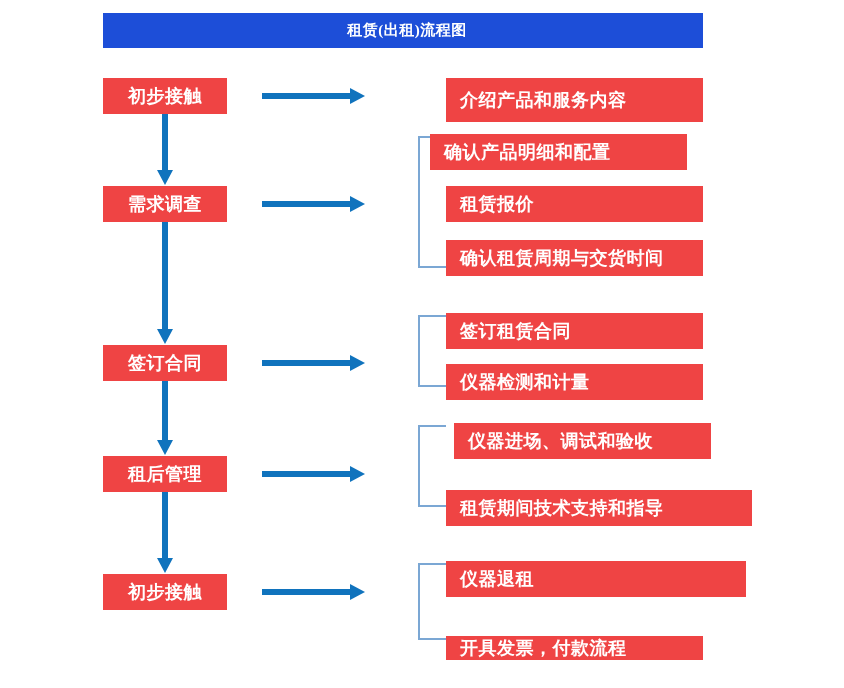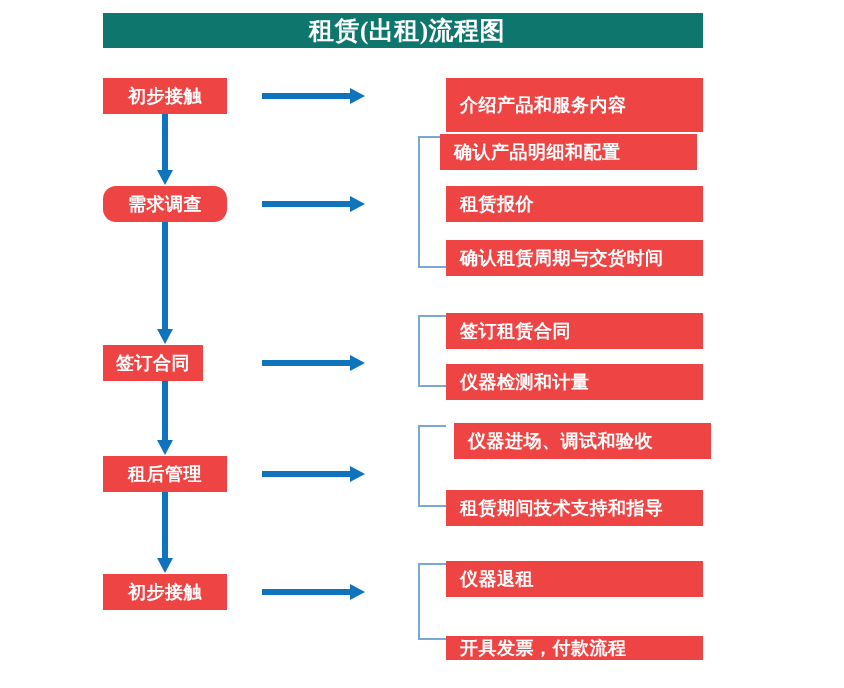--- a/index.html
+++ b/index.html
@@ -26,22 +26,22 @@
     color: #ffffff;
     font-weight: bold;
     display: flex;
     align-items: center;
     box-sizing: border-box;
     letter-spacing: 0.5px;
     line-height: 1;
   }
   .title-box {
     justify-content: center;
-    font-size: 25px;
-    background: #0f766e;
+    font-size: 15px;
+    background: #1d4ed8;
     padding-left: 8px;
   }
   .stage-box {
     justify-content: center;
     font-size: 18px;
   }
   .detail-box {
     justify-content: flex-start;
     padding-left: 14px;
     font-size: 18px;
@@ -64,23 +64,23 @@
 </style>
 </head>
 <body>
 
 <div id="canvas">
 
   <div class="box title-box" style="left:103px; top:13px; width:600px; height:35px;">租赁(出租)流程图</div>
 
   <div class="box stage-box" style="left:103px; top:78px; width:124px; height:36px;">初步接触</div>
 
-  <div class="box stage-box" style="left:103px; top:186px; width:124px; height:36px;border-radius:13px;">需求调查</div>
+  <div class="box stage-box" style="left:103px; top:186px; width:124px; height:36px;">需求调查</div>
 
-  <div class="box stage-box" style="left:103px; top:345px; width:100px; height:36px;">签订合同</div>
+  <div class="box stage-box" style="left:103px; top:345px; width:124px; height:36px;">签订合同</div>
 
   <div class="box stage-box" style="left:103px; top:456px; width:124px; height:36px;">租后管理</div>
 
   <div class="box stage-box" style="left:103px; top:574px; width:124px; height:36px;">初步接触</div>
 
   <div class="v-arrow" style="left:154px; top:114px; height:72px;">
     <svg width="22" height="72" viewBox="0 0 22 72">
       <rect x="8" y="0" width="6" height="58" fill="#1073bd"></rect>
       <polygon points="3,56 19,56 11,71" fill="#1073bd"></polygon>
     </svg>
@@ -135,29 +135,29 @@
     </svg>
   </div>
 
   <div class="h-arrow" style="left:262px; top:581px; width:104px;">
     <svg width="104" height="22" viewBox="0 0 104 22">
       <rect x="0" y="8" width="90" height="6" fill="#1073bd"></rect>
       <polygon points="88,3 88,19 103,11" fill="#1073bd"></polygon>
     </svg>
   </div>
 
-  <div class="box detail-box" style="left:446px; top:78px; width:257px; height:54px;">介绍产品和服务内容</div>
+  <div class="box detail-box" style="left:446px; top:78px; width:257px; height:44px;">介绍产品和服务内容</div>
 
   <div class="bracket" style="left:416px; top:136px; width:32px; height:132px;">
     <svg width="32" height="132" viewBox="0 0 32 132">
       <path d="M30 1 L3 1 L3 131 L30 131" fill="none" stroke="#7ba7d4" stroke-width="2"></path>
     </svg>
   </div>
 
-  <div class="box detail-box" style="left:440px; top:134px; width:257px; height:36px;">确认产品明细和配置</div>
+  <div class="box detail-box" style="left:430px; top:134px; width:257px; height:36px;">确认产品明细和配置</div>
 
   <div class="box detail-box" style="left:446px; top:240px; width:257px; height:36px;">确认租赁周期与交货时间</div>
 
   <div class="box detail-box" style="left:446px; top:186px; width:257px; height:36px;">租赁报价</div>
 
   <div class="bracket" style="left:416px; top:315px; width:32px; height:72px;">
     <svg width="32" height="72" viewBox="0 0 32 72">
       <path d="M30 1 L3 1 L3 71 L30 71" fill="none" stroke="#7ba7d4" stroke-width="2"></path>
     </svg>
   </div>
@@ -167,25 +167,25 @@
   <div class="box detail-box" style="left:446px; top:364px; width:257px; height:36px;">仪器检测和计量</div>
 
   <div class="bracket" style="left:416px; top:425px; width:32px; height:82px;">
     <svg width="32" height="82" viewBox="0 0 32 82">
       <path d="M30 1 L3 1 L3 81 L30 81" fill="none" stroke="#7ba7d4" stroke-width="2"></path>
     </svg>
   </div>
 
   <div class="box detail-box" style="left:446px; top:423px; width:257px; height:36px;margin-left:8px;">仪器进场、调试和验收</div>
 
-  <div class="box detail-box" style="left:446px; top:490px; width:257px; height:36px;">租赁期间技术支持和指导</div>
+  <div class="box detail-box" style="left:446px; top:490px; width:306px; height:36px;">租赁期间技术支持和指导</div>
 
   <div class="bracket" style="left:416px; top:563px; width:32px; height:77px;">
     <svg width="32" height="77" viewBox="0 0 32 77">
       <path d="M30 1 L3 1 L3 76 L30 76" fill="none" stroke="#7ba7d4" stroke-width="2"></path>
     </svg>
   </div>
 
-  <div class="box detail-box" style="left:446px; top:561px; width:257px; height:36px;">仪器退租</div>
+  <div class="box detail-box" style="left:446px; top:561px; width:300px; height:36px;">仪器退租</div>
 
   <div class="box detail-box" style="left:446px; top:612px; width:257px; height:24px;margin-top:24px;">开具发票，付款流程</div>
 
 </div>
 
 </body></html>

